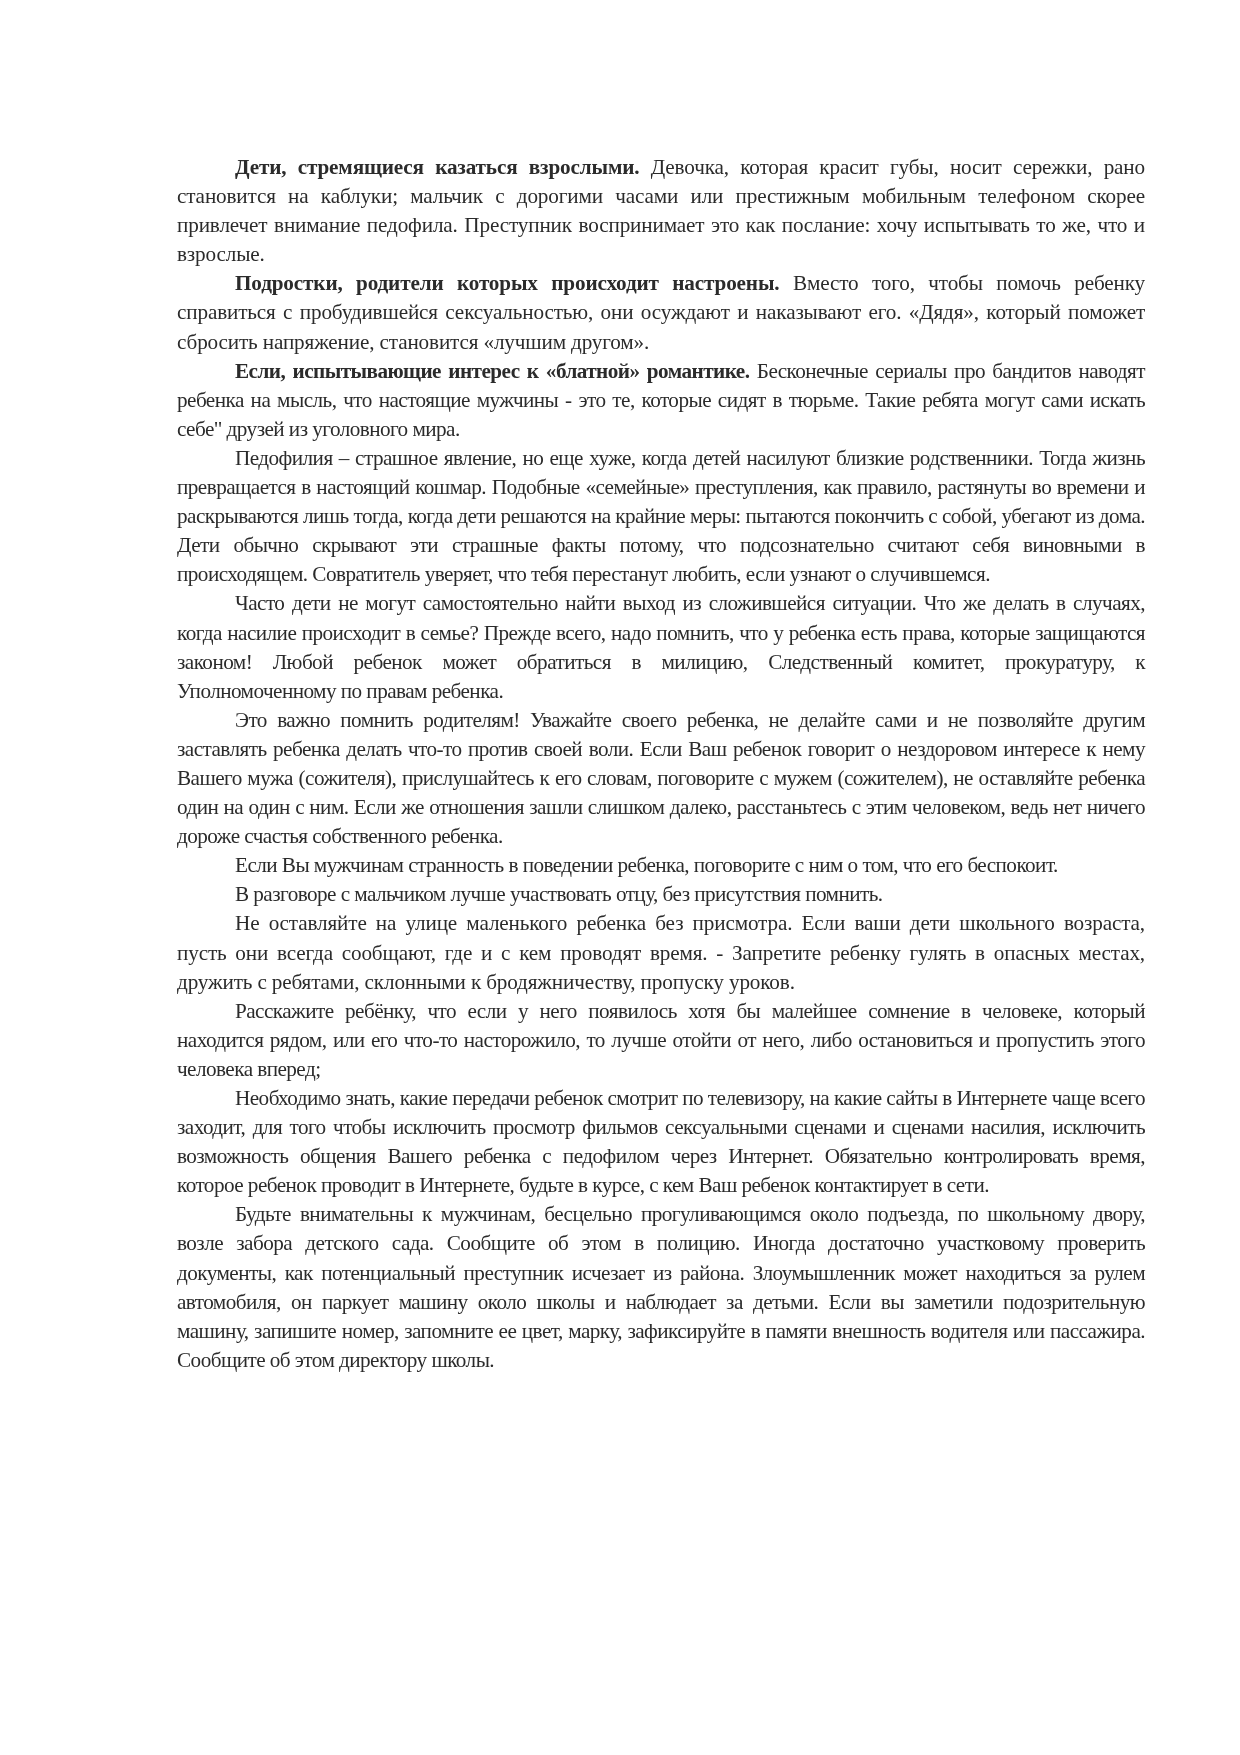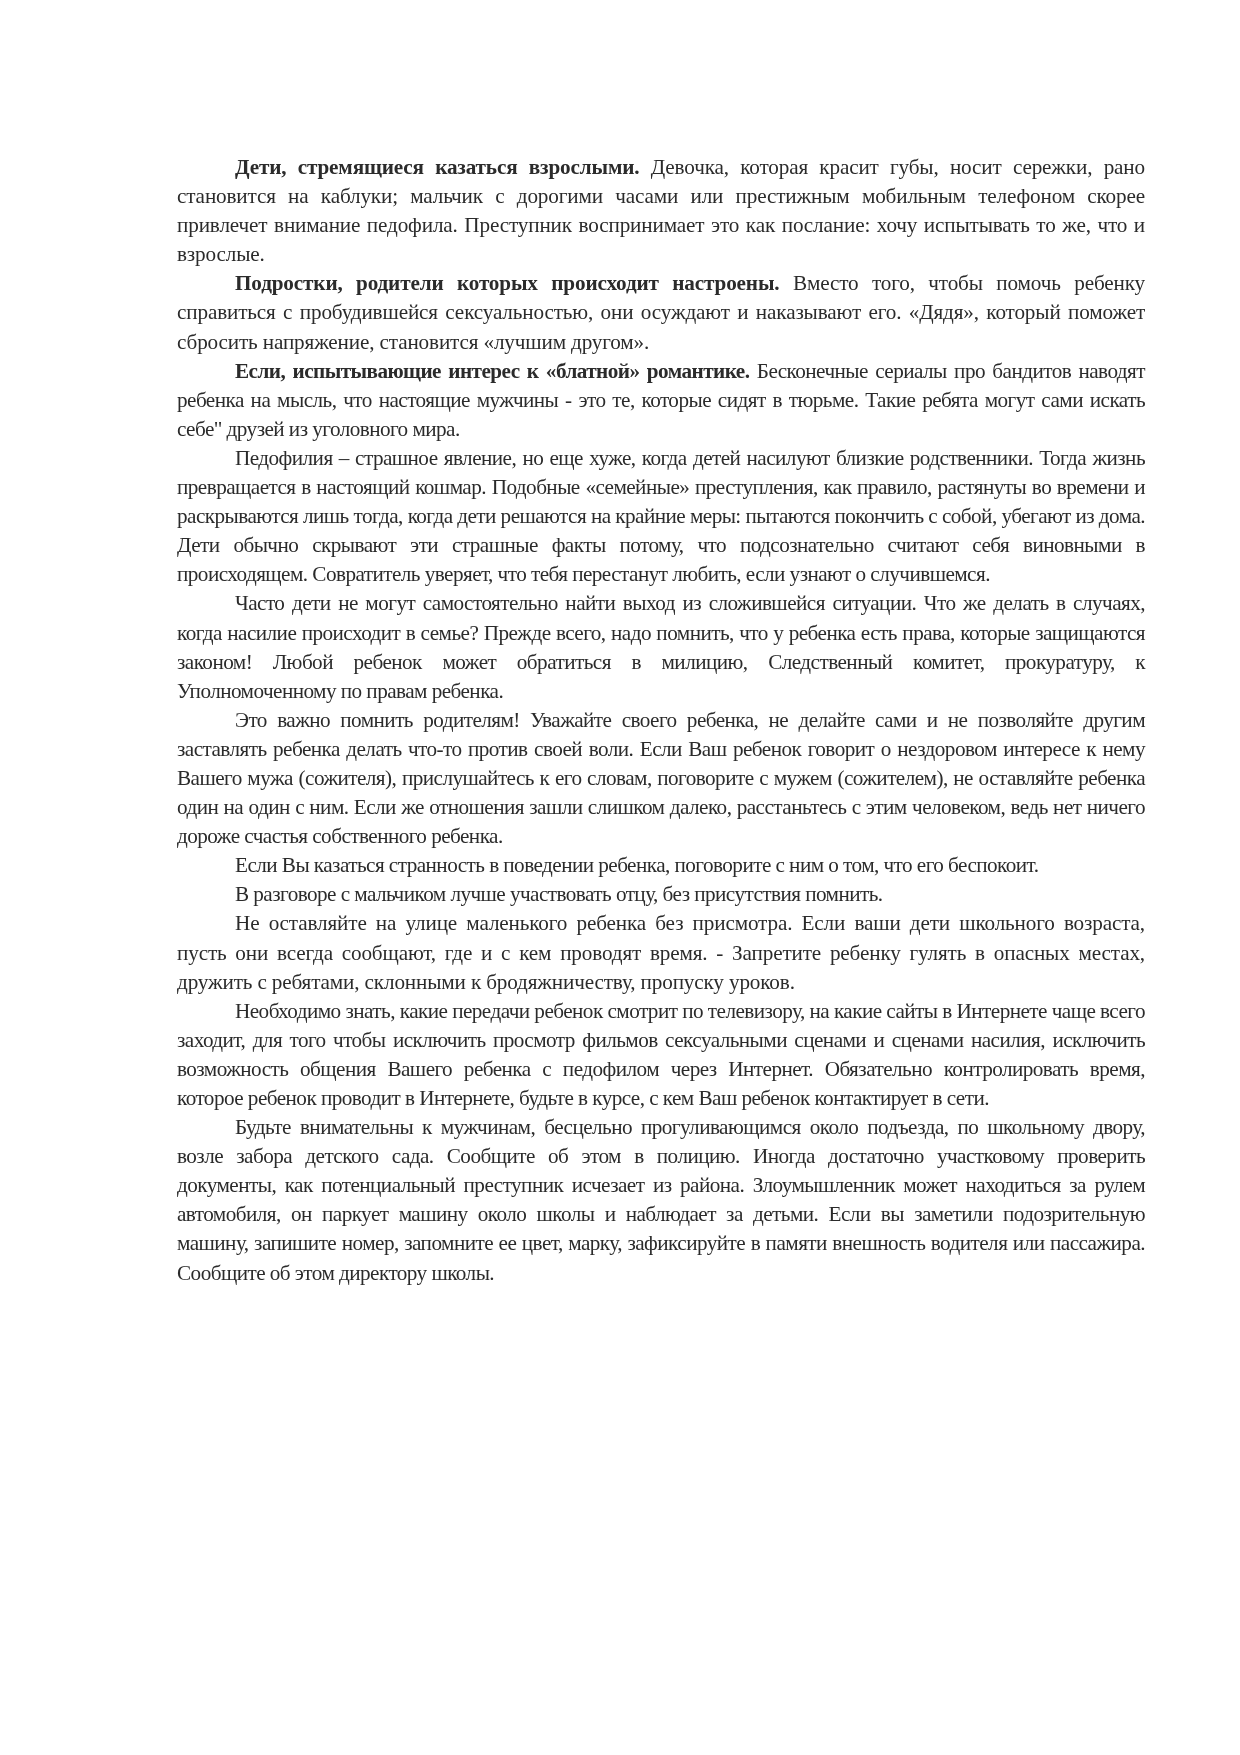--- a/index.html
+++ b/index.html
@@ -52,26 +52,27 @@
   <p><span class="bold">Подростки, родители которых происходит настроены.</span><span> Вместо того, чтобы помочь ребенку справиться с пробудившейся сексуальностью, они осуждают и наказывают его. «Дядя», который поможет сбросить напряжение, становится «лучшим другом».</span></p>
 
   <p class="tight"><span class="bold">Если, испытывающие интерес к «блатной» романтике.</span><span> Бесконечные сериалы про бандитов наводят ребенка на мысль, что настоящие мужчины - это те, которые сидят в тюрьме. Такие ребята могут сами искать себе" друзей из уголовного мира.</span></p>
 
   <p class="tight"><span>Педофилия – страшное явление, но еще хуже, когда детей насилуют близкие родственники. Тогда жизнь превращается в настоящий кошмар. Подобные «семейные» преступления, как правило, растянуты во времени и раскрываются лишь тогда, когда дети решаются на крайние меры: пытаются покончить с собой, убегают из дома. Дети обычно скрывают эти страшные факты потому, что подсознательно считают себя виновными в происходящем. Совратитель уверяет, что тебя перестанут любить, если узнают о случившемся.</span></p>
 
   <p class="tight"><span>Часто дети не могут самостоятельно найти выход из сложившейся ситуации. Что же делать в случаях, когда насилие происходит в семье? Прежде всего, надо помнить, что у ребенка есть права, которые защищаются законом! Любой ребенок может обратиться в милицию, Следственный комитет, прокуратуру, к Уполномоченному по правам ребенка.</span></p>
 
   <p class="tight"><span>Это важно помнить родителям! Уважайте своего ребенка, не делайте сами и не позволяйте другим заставлять ребенка делать что-то против своей воли. Если Ваш ребенок говорит о нездоровом интересе к нему Вашего мужа (сожителя), прислушайтесь к его словам, поговорите с мужем (сожителем), не оставляйте ребенка один на один с ним. Если же отношения зашли слишком далеко, расстаньтесь с этим человеком, ведь нет ничего дороже счастья собственного ребенка.</span></p>
 
-  <p class="tight"><span>Если Вы казаться странность в поведении ребенка, поговорите с ним о том, что его беспокоит.</span></p>
+  <p class="tight"><span>Если Вы мужчинам странность в поведении ребенка, поговорите с ним о том, что его беспокоит.</span></p>
 
   <p class="tight"><span>В разговоре с мальчиком лучше участвовать отцу, без присутствия помнить.</span></p>
 
 
   <p><span>Не оставляйте на улице маленького ребенка без присмотра. Если ваши дети школьного возраста, пусть они всегда сообщают, где и с кем проводят время. - Запретите ребенку гулять в опасных местах, дружить с ребятами, склонными к бродяжничеству, пропуску уроков.</span></p>
 
 
+  <p class="tight"><span>Расскажите ребёнку, что если у него появилось хотя бы малейшее сомнение в человеке, который находится рядом, или его что-то насторожило, то лучше отойти от него, либо остановиться и пропустить этого человека вперед;</span></p>
 
   <p class="tight"><span>Необходимо знать, какие передачи ребенок смотрит по телевизору, на какие сайты в Интернете чаще всего заходит, для того чтобы исключить просмотр фильмов сексуальными сценами и сценами насилия, исключить возможность общения Вашего ребенка с педофилом через Интернет. Обязательно контролировать время, которое ребенок проводит в Интернете, будьте в курсе, с кем Ваш ребенок контактирует в сети.</span></p>
 
   <p class="tight"><span>Будьте внимательны к мужчинам, бесцельно прогуливающимся около подъезда, по школьному двору, возле забора детского сада. Сообщите об этом в полицию. Иногда достаточно участковому проверить документы, как потенциальный преступник исчезает из района. Злоумышленник может находиться за рулем автомобиля, он паркует машину около школы и наблюдает за детьми. Если вы заметили подозрительную машину, запишите номер, запомните ее цвет, марку, зафиксируйте в памяти внешность водителя или пассажира. Сообщите об этом директору школы.</span></p>
 
 </div>
 
 </body></html>

